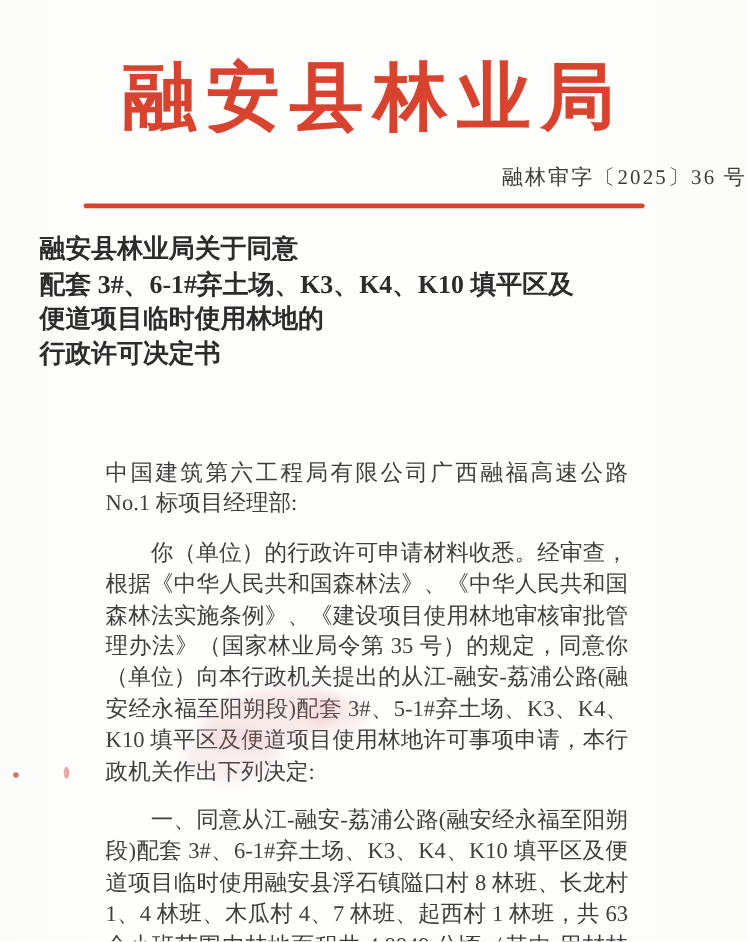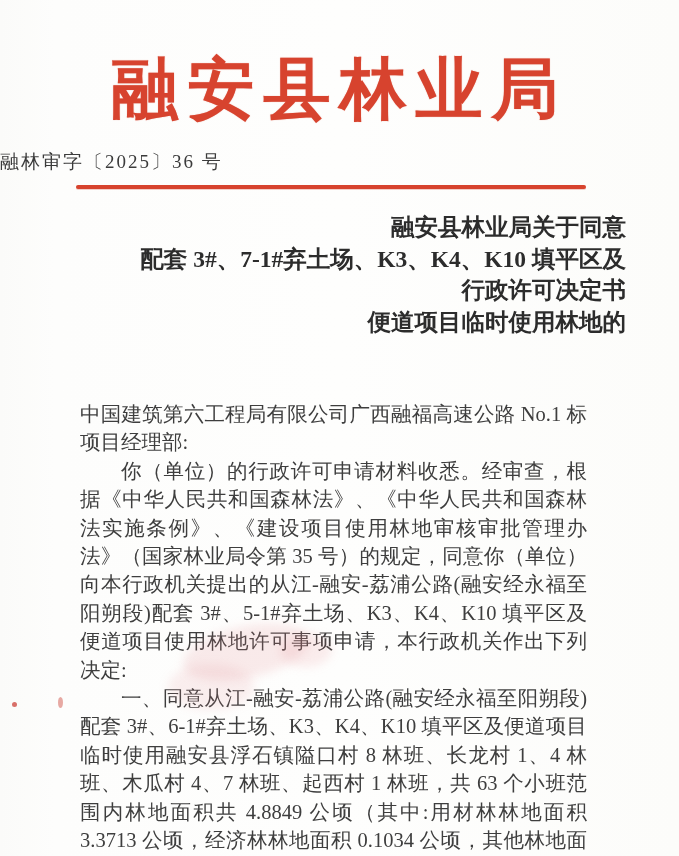--- a/index.html
+++ b/index.html
@@ -30,21 +30,21 @@
     letter-spacing: 9px;
     color: var(--accent-red, #d7432e);
     text-shadow: 0 0 1px rgba(215, 67, 46, 0.55);
     white-space: nowrap;
   }
   .doc-number {
     position: absolute;
     top: 149px;
     left: 0;
     width: 100%;
-    text-align: left;
+    text-align: right;
     font-size: 19px;
     line-height: 26px;
     letter-spacing: 2px;
     color: #3b3b3b;
   }
   .red-rule {
     position: absolute;
     top: 185px;
     left: 76px;
     width: 510px;
@@ -53,40 +53,40 @@
     border-radius: 2px;
     box-shadow: 0 1px 0 rgba(215, 67, 46, 0.25);
   }
 
   
   .doc-title {
     position: absolute;
     top: 212px;
     left: 36px;
     width: 590px;
-    text-align: right;
+    text-align: left;
     font-size: 23.5px;
     line-height: 31.5px;
     font-weight: bold;
     color: #2c2c2c;
   }
   .doc-title .title-line { white-space: nowrap; }
 
   
   .doc-body {
     position: absolute;
     top: 400px;
     left: 80px;
     width: 507px;
     font-size: 20.5px;
     line-height: 28.4px;
     text-align: justify;
     color: #3e3e3e;
   }
-  .doc-body p { margin: 0; }
+  .doc-body p { margin: 16px; }
   .doc-body p.indent { text-indent: 2em; }
 
   
   .stain {
     position: absolute;
     border-radius: 50%;
     filter: blur(5px);
     pointer-events: none;
   }
   .stain-1 { left: 182px; top: 626px; width: 128px; height: 52px; background: rgba(226, 128, 138, 0.16); transform: rotate(-12deg); }
@@ -107,23 +107,23 @@
 <div class="page">
 
   <div class="agency-name">融安县林业局</div>
 
   <div class="doc-number">融林审字〔2025〕36 号</div>
 
   <div class="red-rule"></div>
 
   <div class="doc-title">
     <div class="title-line">融安县林业局关于同意</div>
-    <div class="title-line">配套 3#、7-1#弃土场、K3、K4、K10 填平区及</div>
+    <div class="title-line">配套 3#、6-1#弃土场、K3、K4、K10 填平区及</div>
+    <div class="title-line">便道项目临时使用林地的</div>
     <div class="title-line">行政许可决定书</div>
-    <div class="title-line">便道项目临时使用林地的</div>
   </div>
 
   <div class="doc-body">
     <p>中国建筑第六工程局有限公司广西融福高速公路 No.1 标项目经理部:</p>
     <p class="indent">你（单位）的行政许可申请材料收悉。经审查，根据《中华人民共和国森林法》、《中华人民共和国森林法实施条例》、《建设项目使用林地审核审批管理办法》（国家林业局令第 35 号）的规定，同意你（单位）向本行政机关提出的从江-融安-荔浦公路(融安经永福至阳朔段)配套 3#、5-1#弃土场、K3、K4、K10 填平区及便道项目使用林地许可事项申请，本行政机关作出下列决定:</p>
     <p class="indent">一、同意从江-融安-荔浦公路(融安经永福至阳朔段)配套 3#、6-1#弃土场、K3、K4、K10 填平区及便道项目临时使用融安县浮石镇隘口村 8 林班、长龙村 1、4 林班、木瓜村 4、7 林班、起西村 1 林班，共 63 个小班范围内林地面积共 4.8849 公顷（其中:用材林林地面积 3.3713 公顷，经济林林地面积 0.1034 公顷，其他林地面积 1.4102 公顷。Ⅲ级保护林地面积 0.4208 公顷，Ⅳ级</p>
   </div>
 
   <div class="stain stain-1"></div>
   <div class="stain stain-2"></div>

